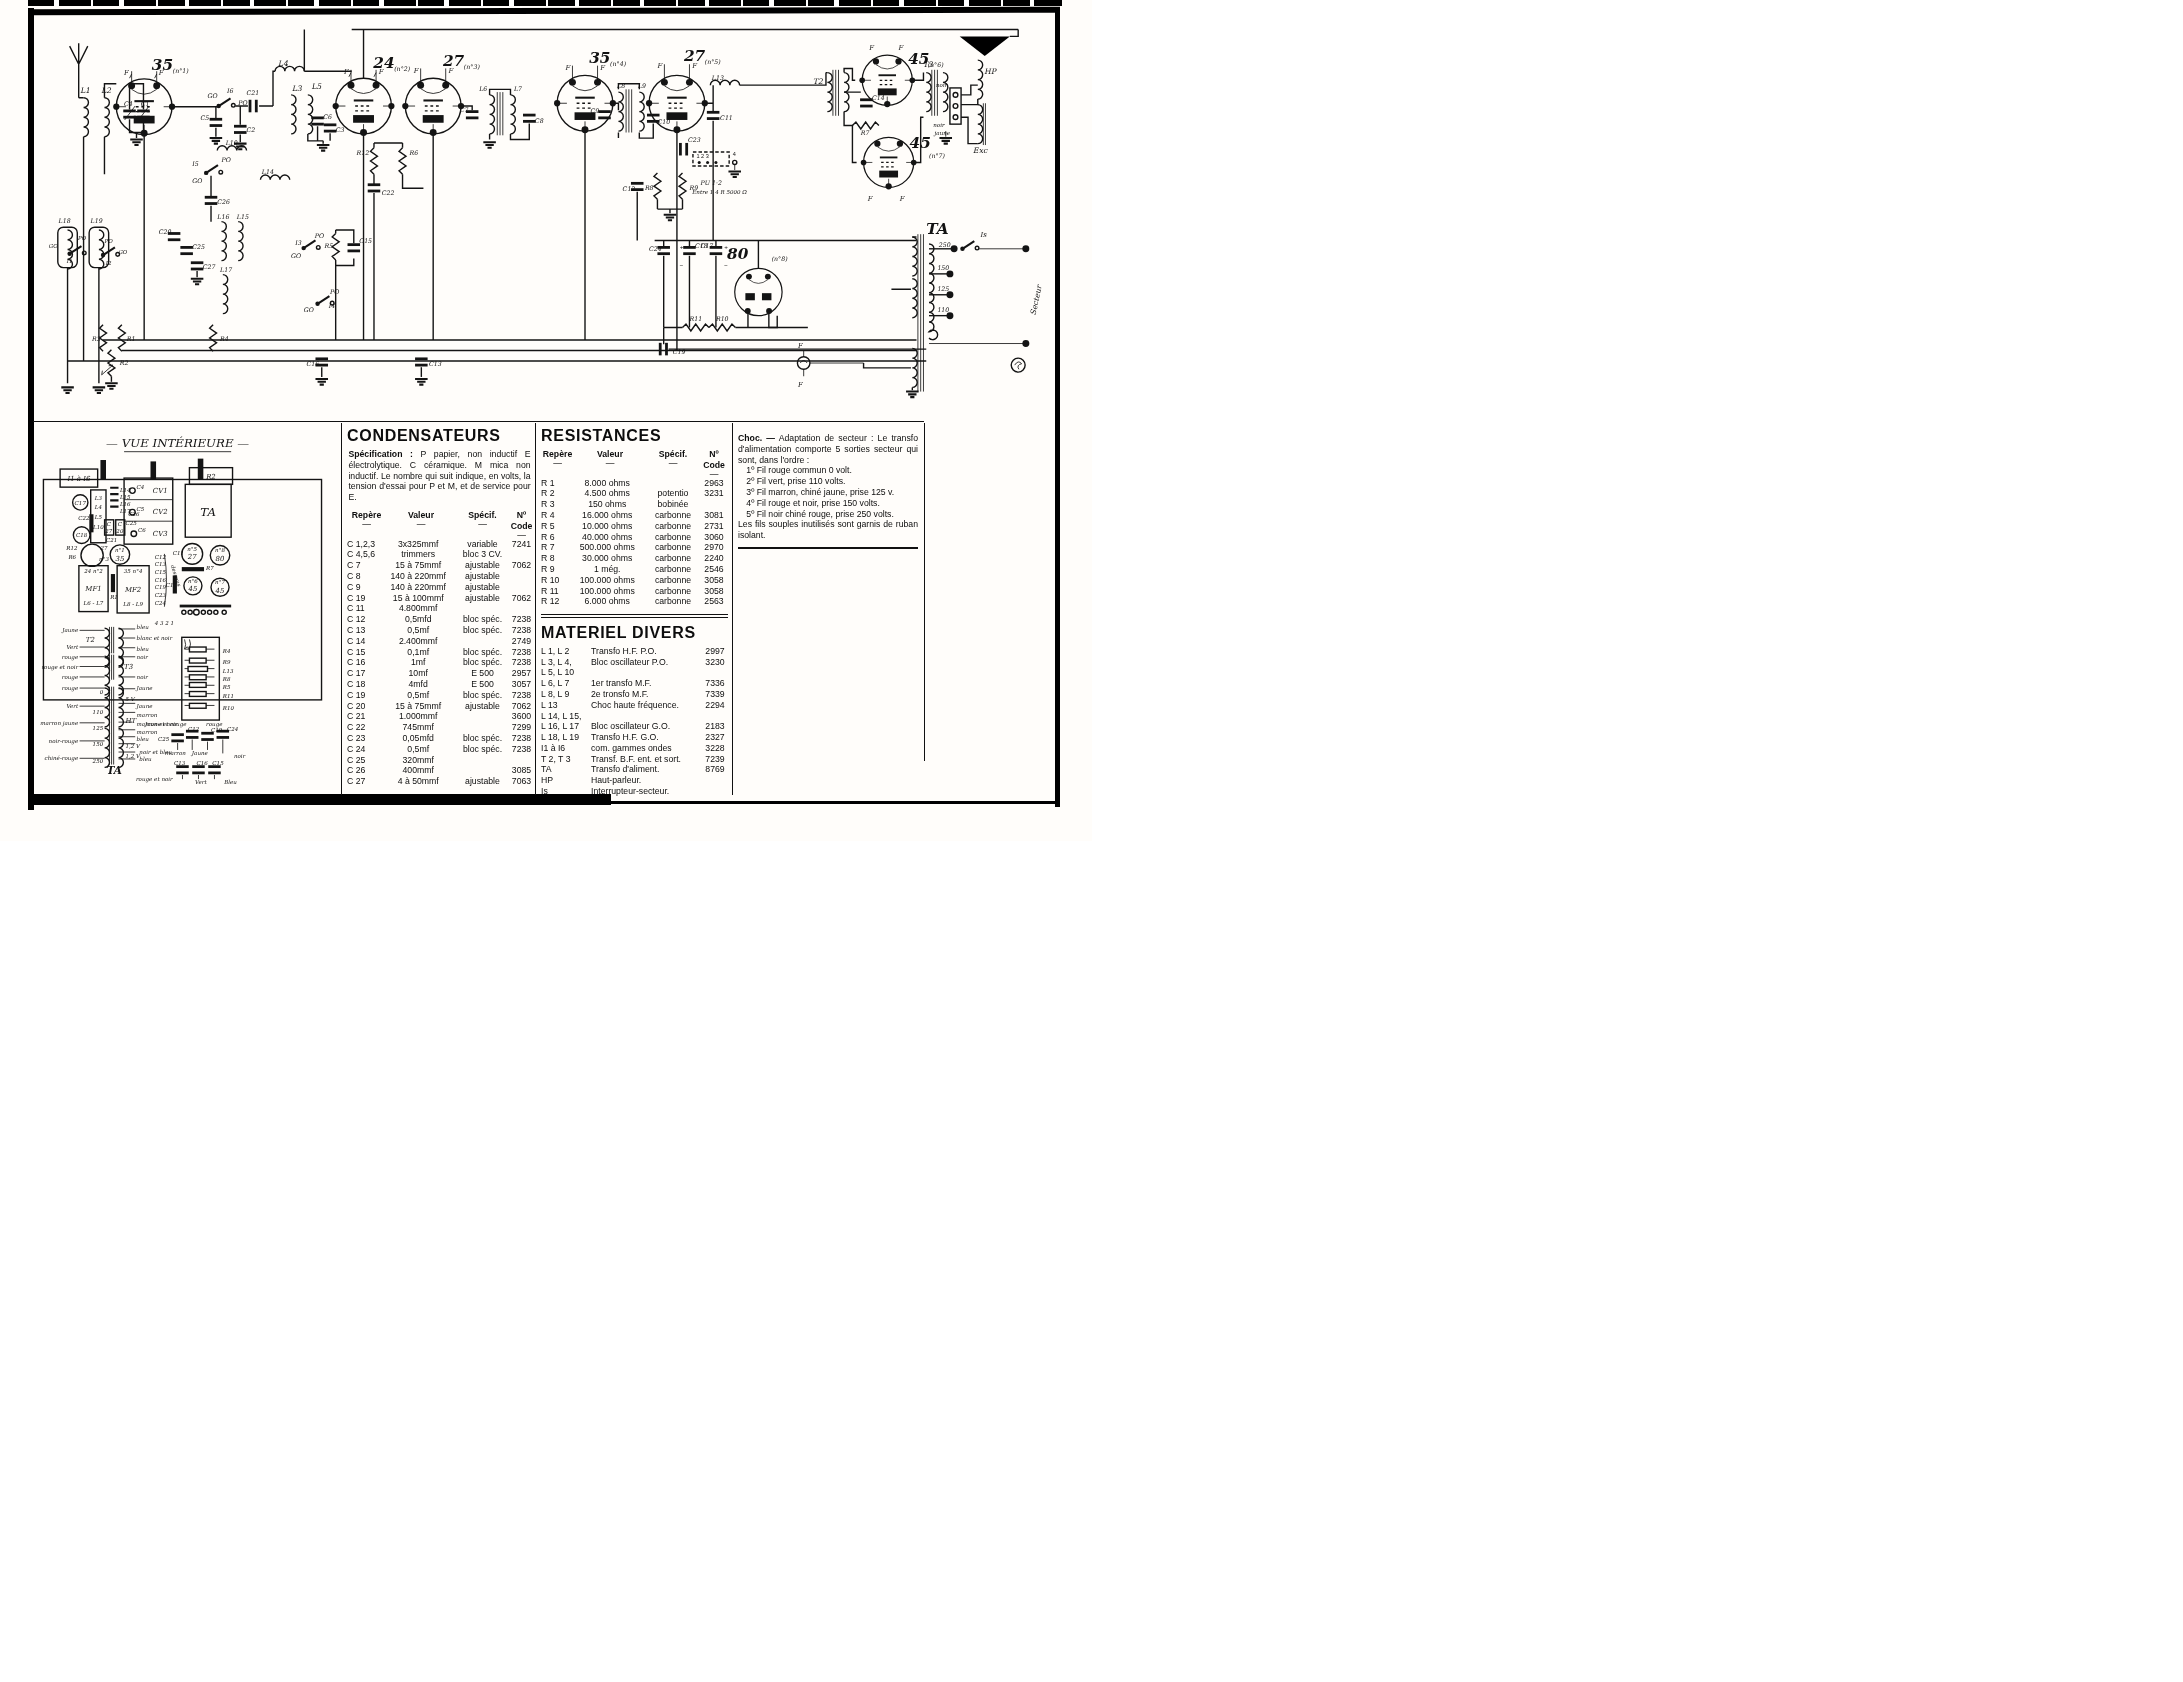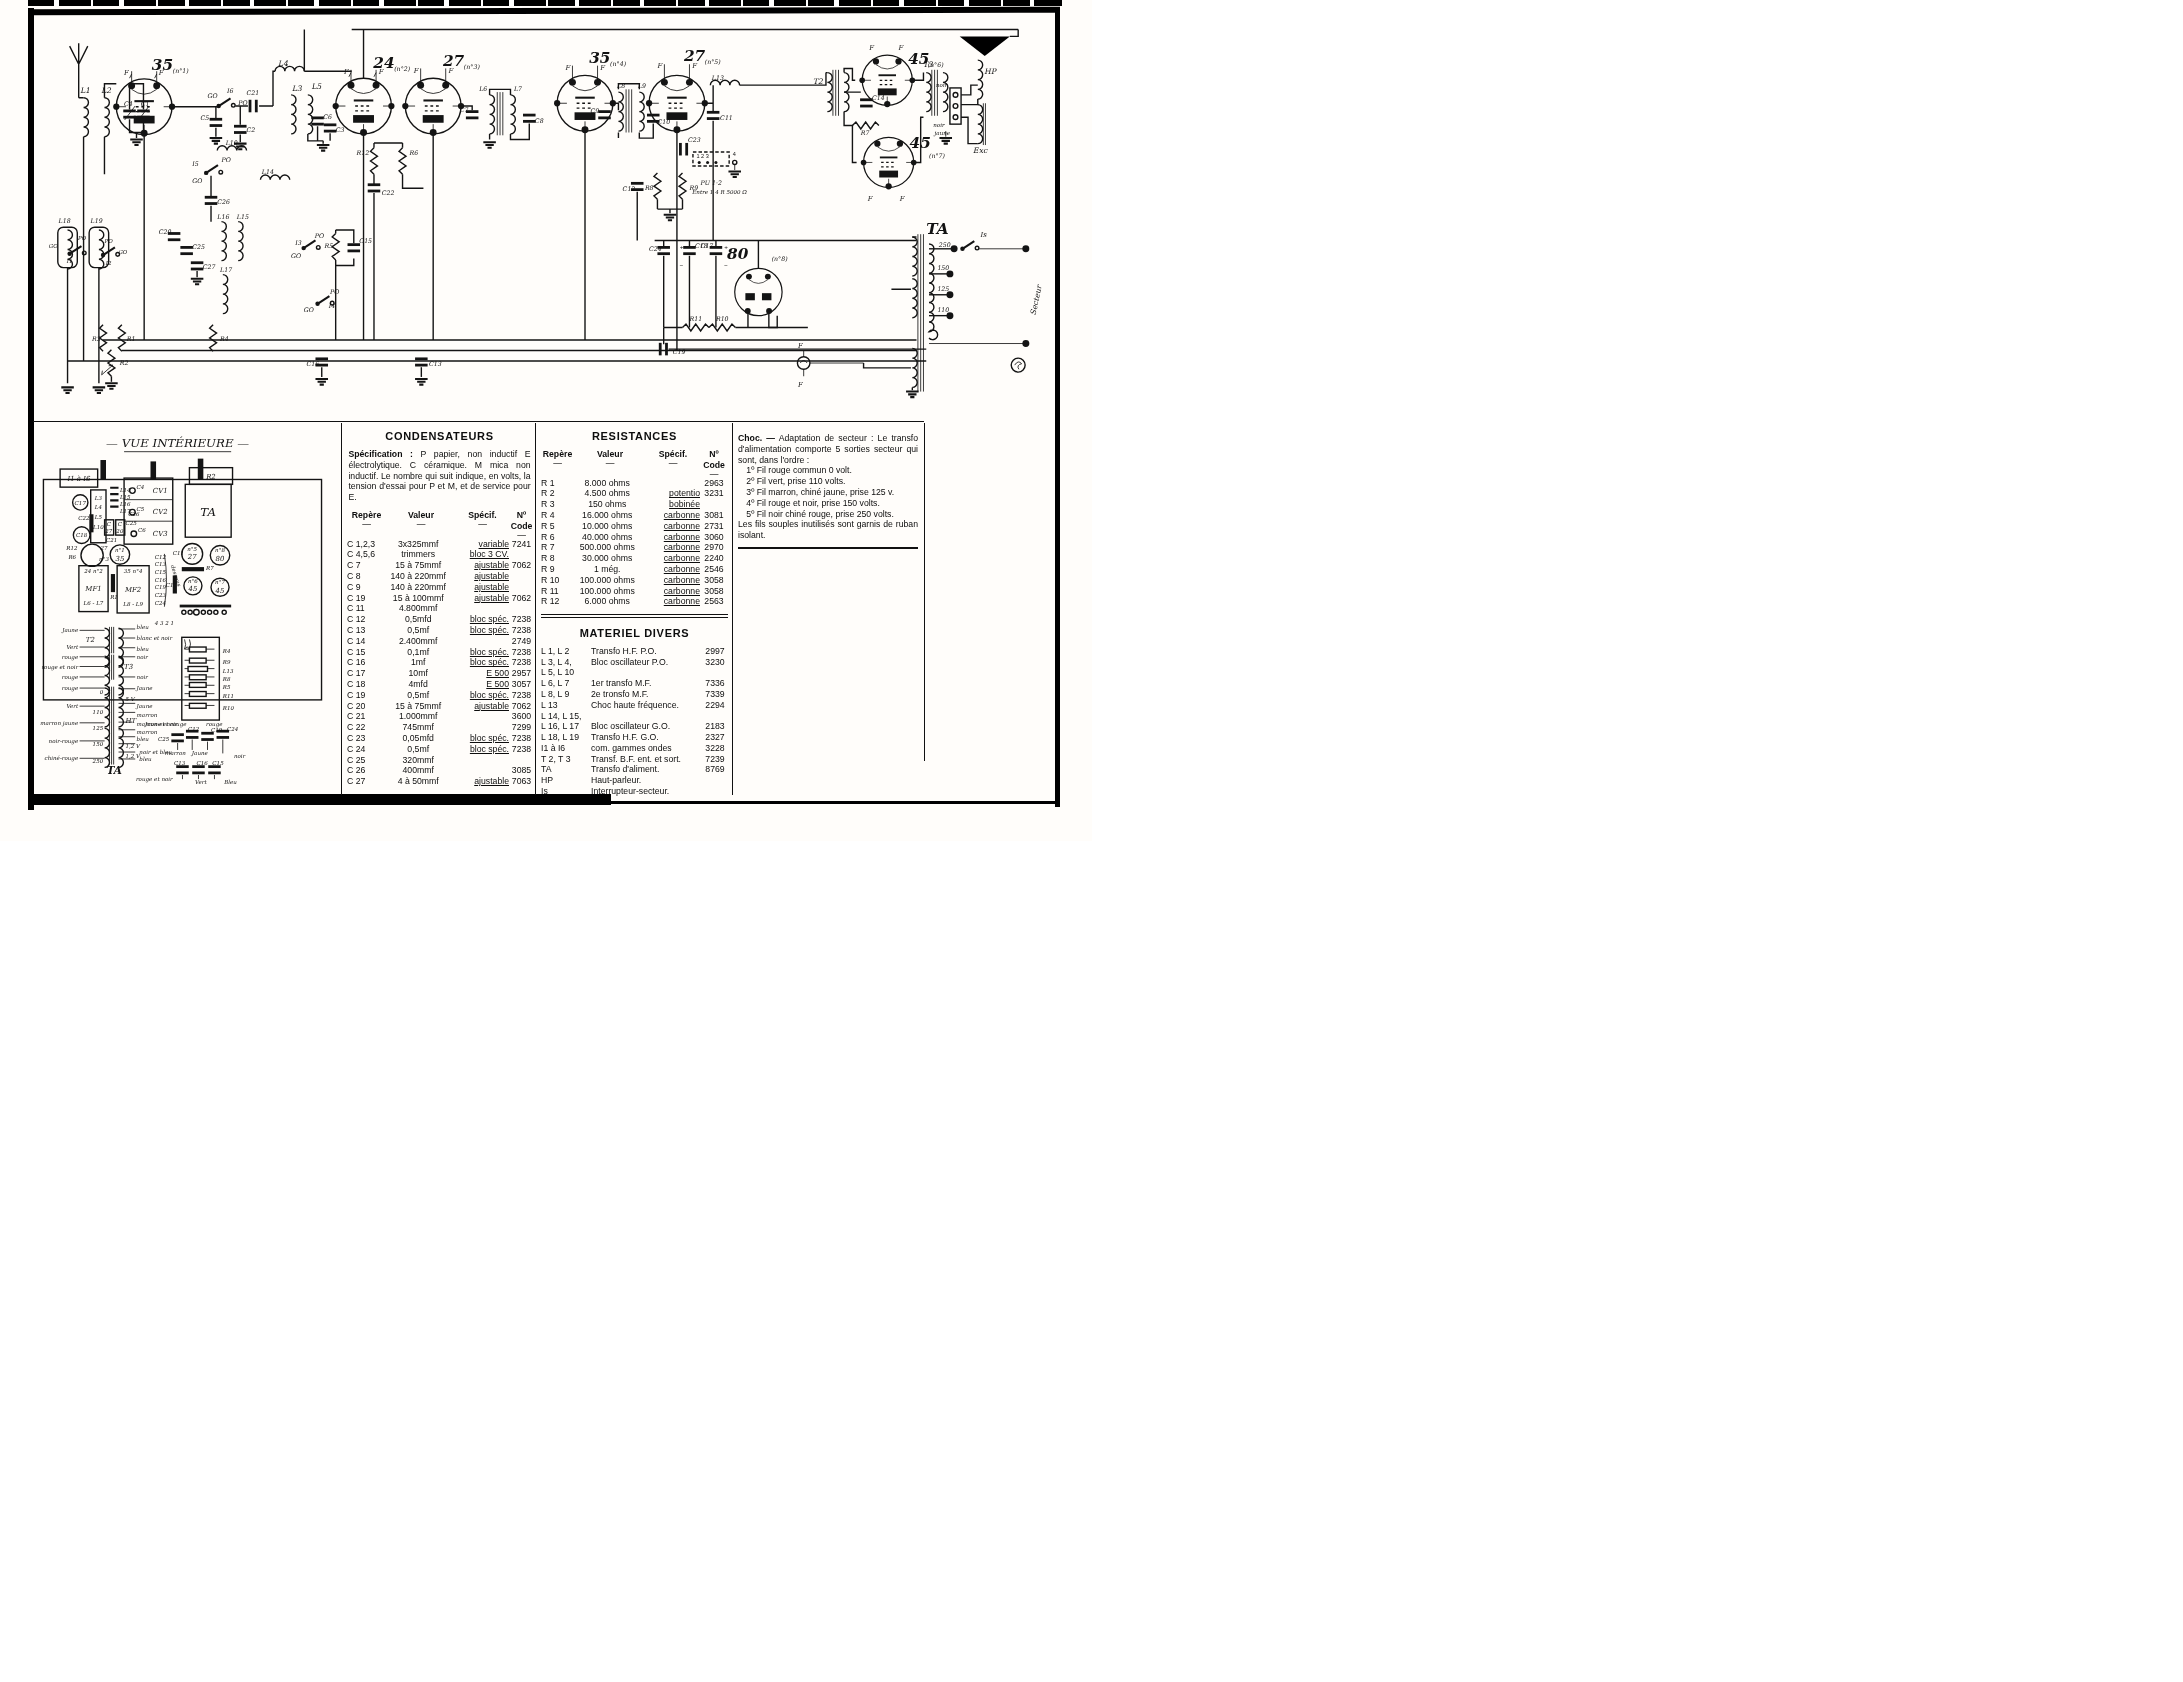--- a/index.html
+++ b/index.html
@@ -22,35 +22,35 @@
   svg .wire, svg path, svg line, svg polyline, svg circle.o, svg rect.o, svg ellipse.o
       {stroke:#141414;fill:none;stroke-width:2;}
   svg .thin{stroke-width:1.2;} svg .thick{stroke-width:3;}
   svg .fill{fill:#141414;stroke:none;}
   svg text{fill:#121212;stroke:none;font-family:"DejaVu Serif",serif;font-style:italic;}
   .lbl{font-size:11px;} .lbs{font-size:9px;} .lbt{font-size:22px;font-weight:bold;}
   .lbn{font-size:10px;} .lbx{font-size:8px;}
   .sans{font-family:"Liberation Sans",sans-serif;font-style:normal;}
   
   .col{position:absolute;font-size:8.7px;line-height:10.8px;}
-  .ttitle{font-weight:bold;font-size:11px;letter-spacing:0.7px;text-align:center;
+  .ttitle{font-weight:bold;font-size:16px;letter-spacing:0.7px;
           font-family:"Liberation Sans",sans-serif;margin:4.2px 0 7px 0;}
   .spec{ text-align:justify;margin:2.8px 1.4px 7px 1.4px;}
   .thead{display:grid;font-weight:bold;margin-top:4.2px;}
   .thead .hcell{text-align:center;}
   .thead .dash{font-weight:normal;text-align:center;line-height:7px;}
   .cond-grid{grid-template-columns:39px 70px 53px 25px;}
   .res-grid{grid-template-columns:33px 72px 54px 28px;}
   .trow{display:grid;}
   .trows.cond .trow{grid-template-columns:39px 70px 53px 25px;}
   .trows.res .trow{grid-template-columns:33px 72px 54px 28px;}
   .trows.mat .trow{grid-template-columns:50px 110px 28px;}
   .tc{white-space:nowrap;}
   .trows.cond .tc1,.trows.res .tc1{text-align:center;padding-right:5.6px;}
-  .trows.cond .tc2,.trows.res .tc2{text-align:right;text-decoration:underline;}
+  .trows.cond .tc2,.trows.res .tc2{text-align:center;}
   .trows.cond .tc3,.trows.res .tc3,.trows.mat .tc2{text-align:center;}
   .dbl-rule{border-top:1.4px solid #111;border-bottom:1.4px solid #111;height:2.1px;margin:7px 0 2.8px 0;}
   .note-col p{margin:0;text-align:justify;}
   .note-col .itm{margin:0;padding-left:9.7px;text-indent:-1.4px;}
   .note-rule{height:2.1px;background:#111;margin-top:5.6px;}
 </style>
 </head>
 <body>
 
 <div class="page">

